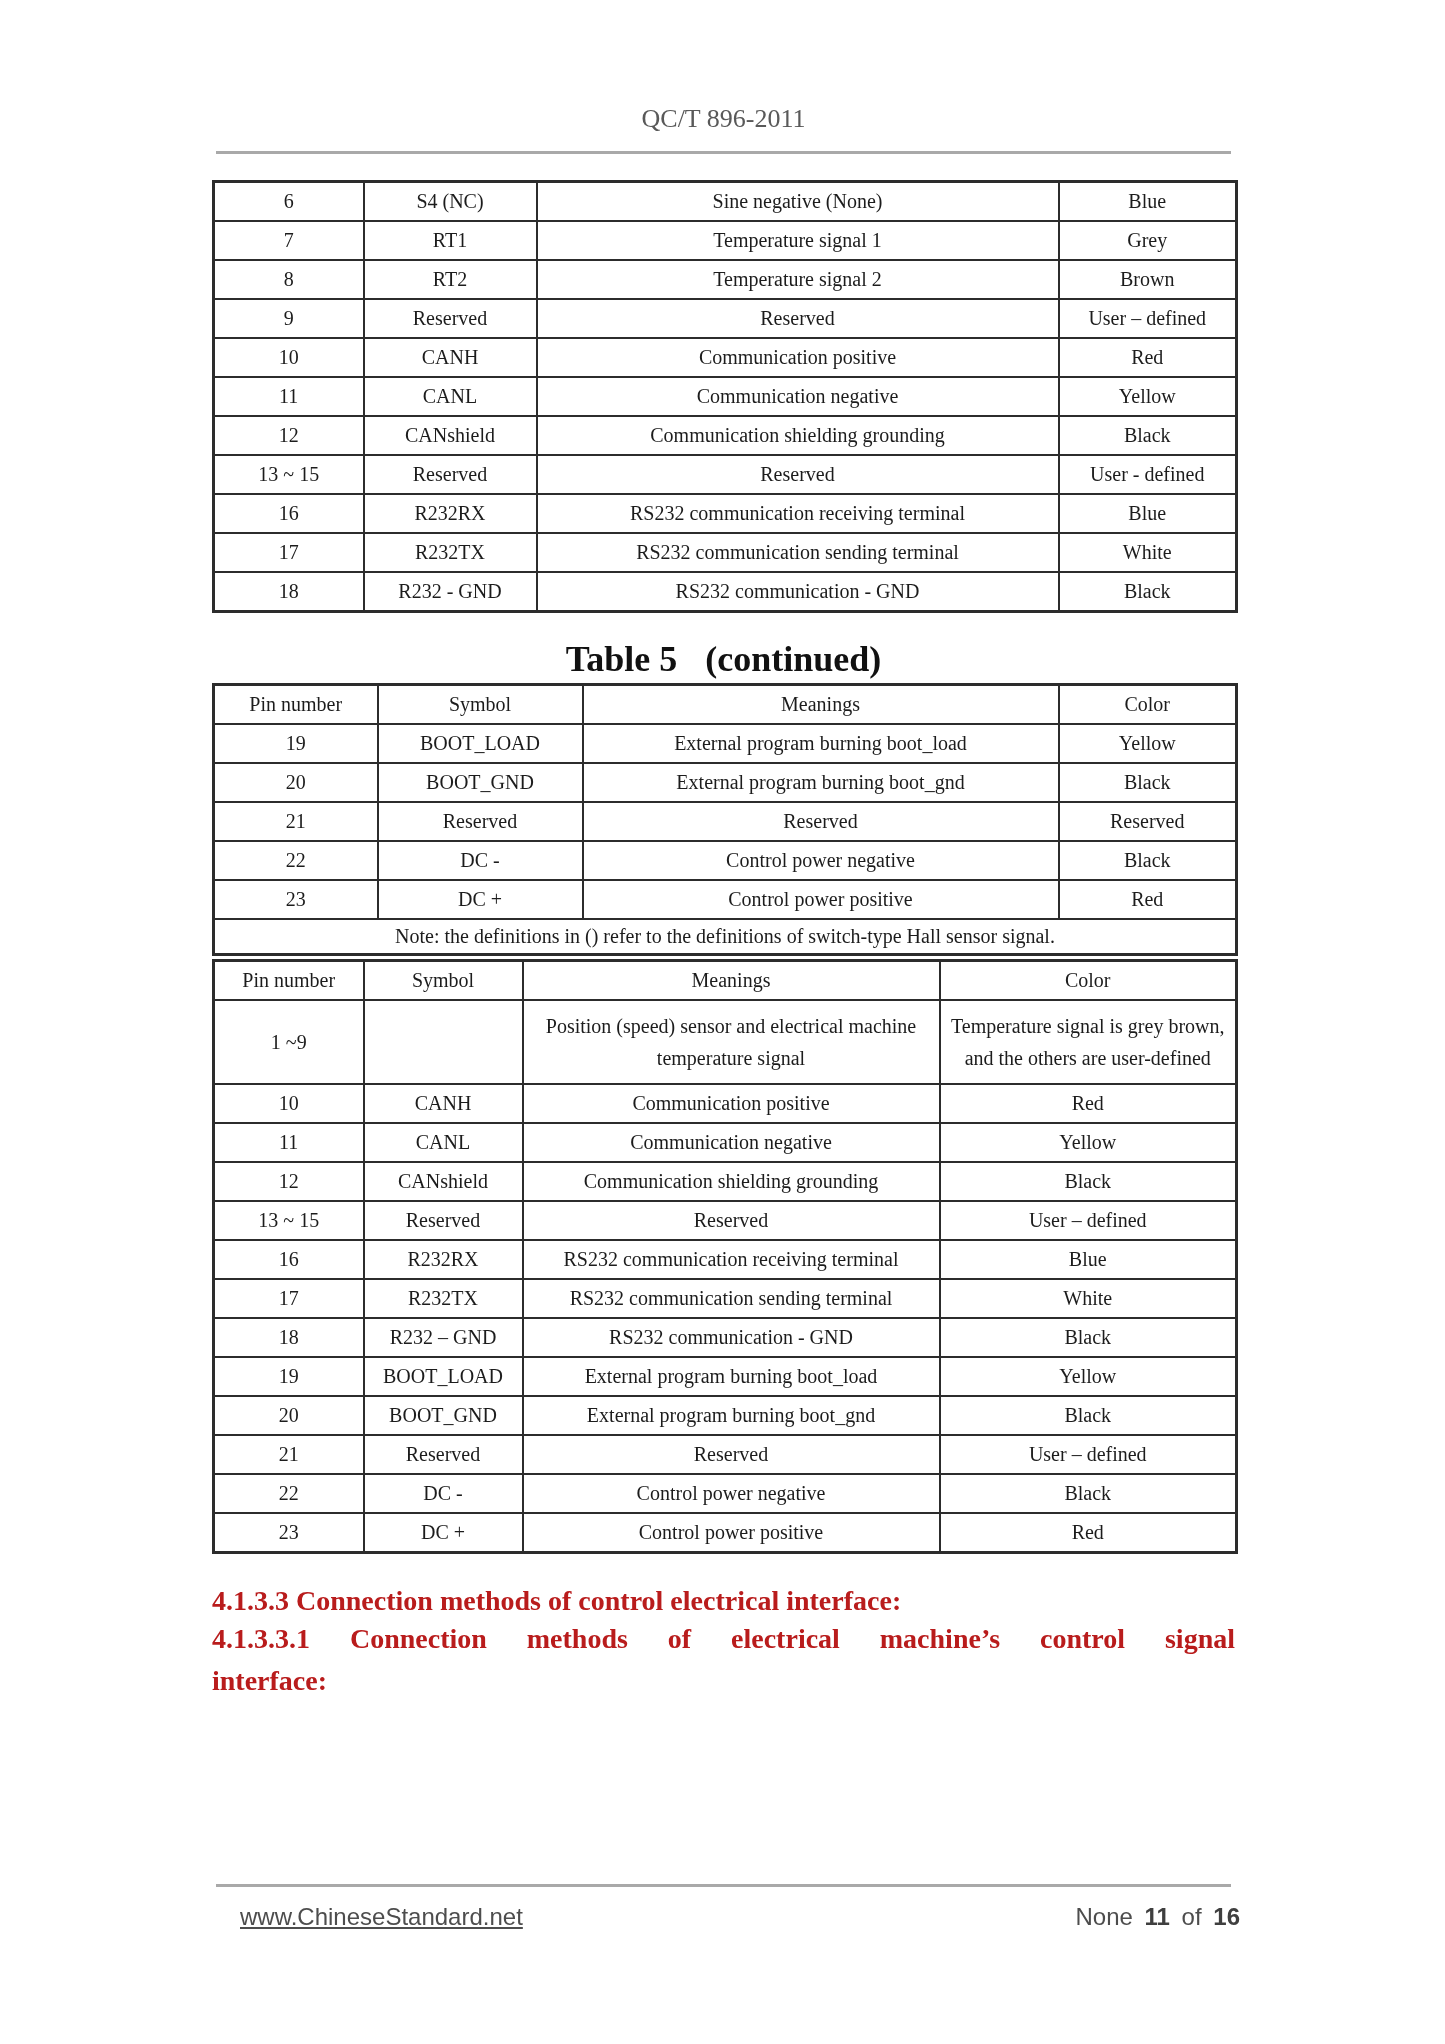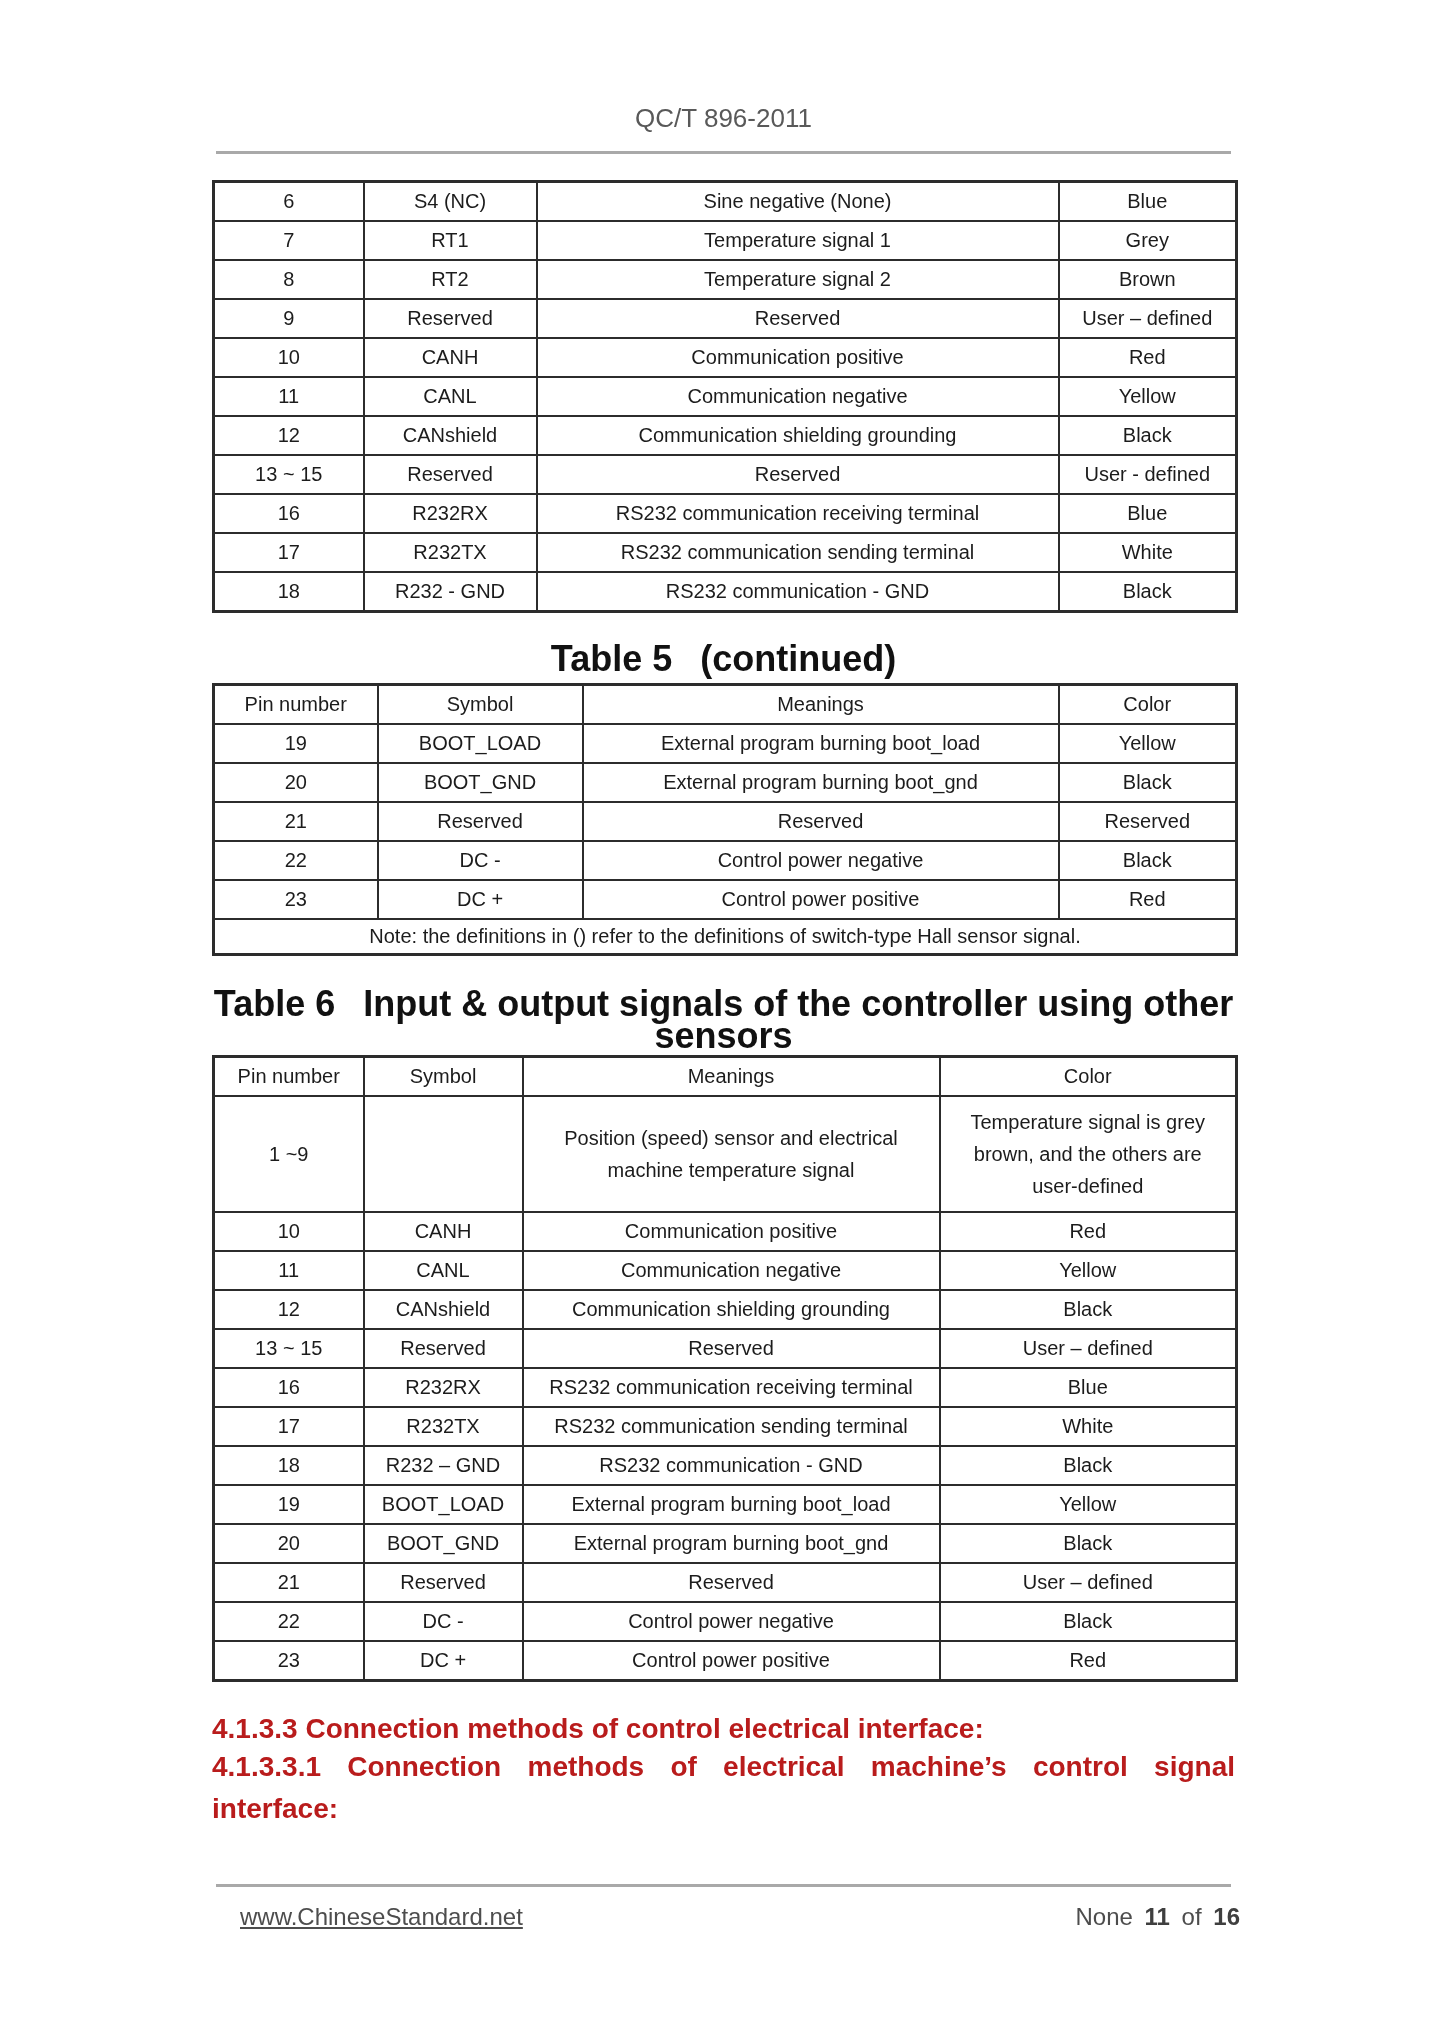--- a/index.html
+++ b/index.html
@@ -4,21 +4,21 @@
 <style>
   html,body{margin:0;padding:0;background:#ffffff;}
   .sheet{
     position:relative;
     width:1445px;height:2044px;
     background:#ffffff;
     font-family:"Liberation Sans","DejaVu Sans",sans-serif;
     color:#1c1c1c;
     overflow:hidden;
   }
-  .content{position:absolute;left:212px;top:0;width:1023px;}
+  .content{position:absolute;left:212px;top:0;width:1023px;font-family:Liberation Serif, serif;}
   .doc-header{
     padding-top:103px;
     text-align:center;
     font-size:26px;line-height:31px;
     color:#595959;
   }
   .rule{height:3px;background:#a9a9a9;margin:17px 4px 0 4px;}
   table{
     border-collapse:collapse;
     table-layout:fixed;
@@ -210,23 +210,20 @@
           <td>DC +</td>
           <td>Control power positive</td>
           <td>Red</td>
         </tr>
         <tr>
           <td class="note-cell" colspan="4">Note: the definitions in () refer to the definitions of switch-type Hall sensor signal.</td>
         </tr>
       </tbody>
     </table>
 
-    <div class="tbl-title tbl-title-6">
-      <span>Table 6</span><span class="gap"></span><span>Input &amp; output signals of the controller using other sensors</span>
-    </div>
 
     <table class="tbl-6">
       <colgroup>
           <col class="c-pin-6">
           <col class="c-sym-6">
           <col class="c-mean-6">
           <col class="c-col-6">
         </colgroup>
       <tbody>
         <tr>

